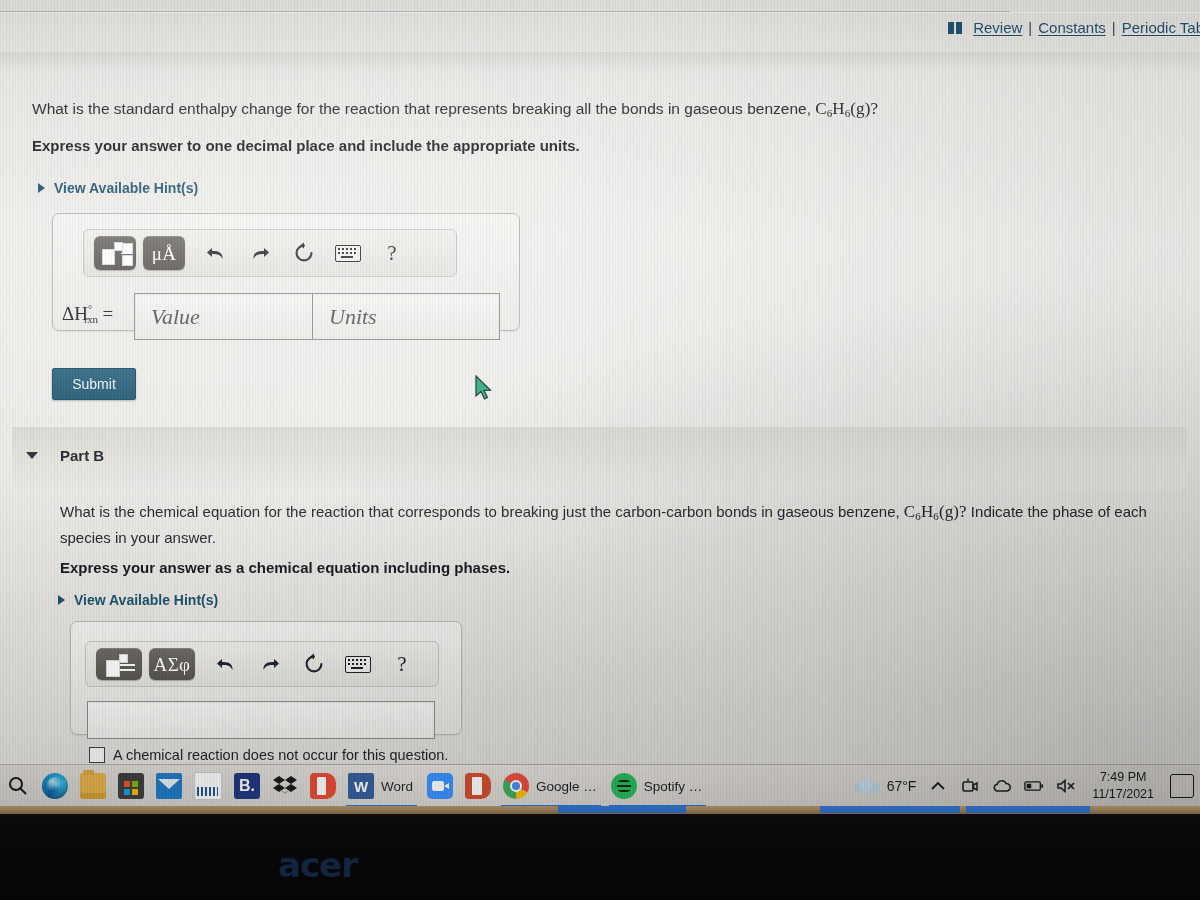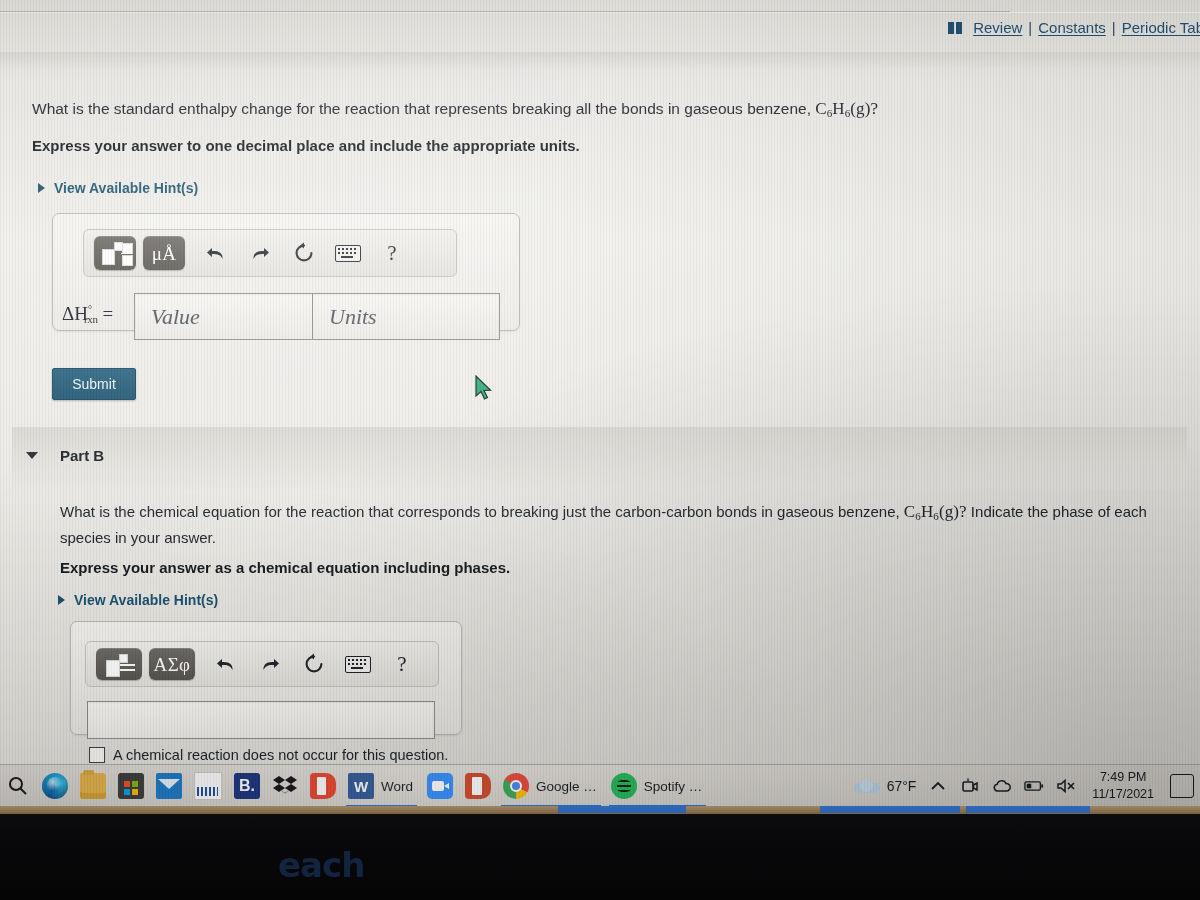--- a/index.html
+++ b/index.html
@@ -687,15 +687,15 @@
     </div>
 
   </div>
 
   <div id="bezel">
     <div class="bezel-top"></div>
     <div class="hinge" style="left:558px; width:128px;"></div>
     <div class="hinge" style="left:820px; width:140px;"></div>
     <div class="hinge" style="left:966px; width:124px;"></div>
   </div>
-  <div class="acer-logo">each</div>
+  <div class="acer-logo">acer</div>
 
 </div>
 
 </body></html>

